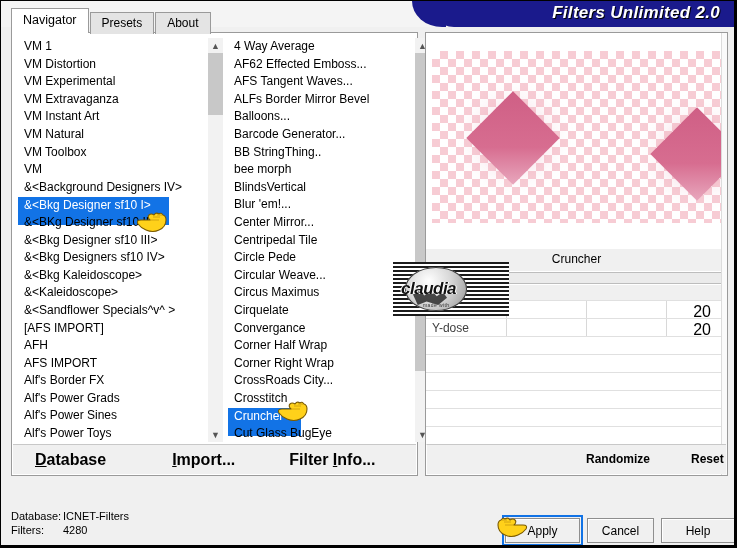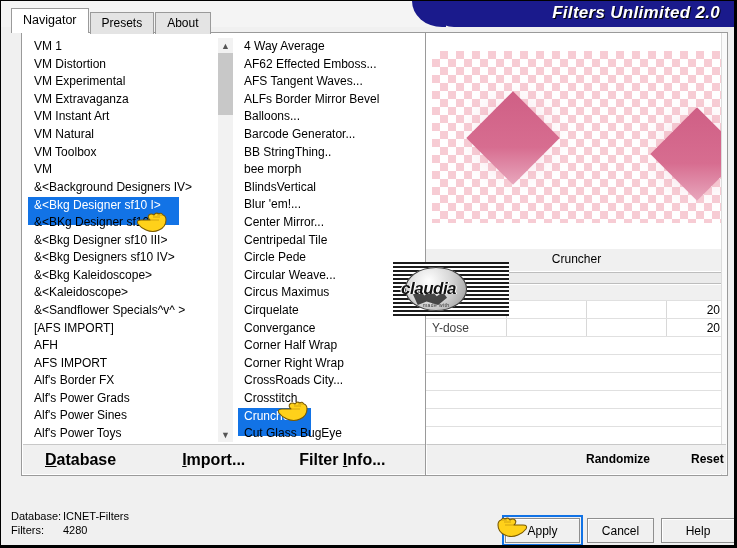--- a/index.html
+++ b/index.html
@@ -78,21 +78,21 @@
     border-color: #9a9a9a;
     padding-top: 4px; padding-bottom: 6px;
     top: 0;
     z-index: 2;
     font-size: 12.5px;
   }
 
   
   .main-card {
     position: absolute;
-    left: 20px; top: 31px;
+    left: 10px; top: 31px;
     width: 407px; height: 444px;
     background: #ffffff;
     border: 1px solid #9a9a9a;
   }
 
   
   .list-col {
     position: absolute;
     top: 5px;
     background: #fff;
@@ -244,22 +244,22 @@
     position: absolute;
     left: 0; width: 301px; height: 18px;
     border-top: 1px solid #e0e0e0;
     background: #ffffff;
   }
   .prow .pname {
     position: absolute; left: 6px; top: 2px;
     font-size: 12px; color: #404040;
   }
   .prow .pval {
-    position: absolute; right: 7px; top: 2px;
-    font-size: 12px; color: #000; text-align: right;
+    position: absolute; right: 16px; top: 2px;
+    font-size: 16px; color: #000; text-align: right;
   }
   .prow .ptick {
     position: absolute; top: 0; width: 1px; height: 100%;
     background: #d8d8d8;
   }
   .prow.empty { background: #ffffff; }
 
   .right-scroll {
     position: absolute;
     right: 0; top: 0; width: 6px; height: 444px;

